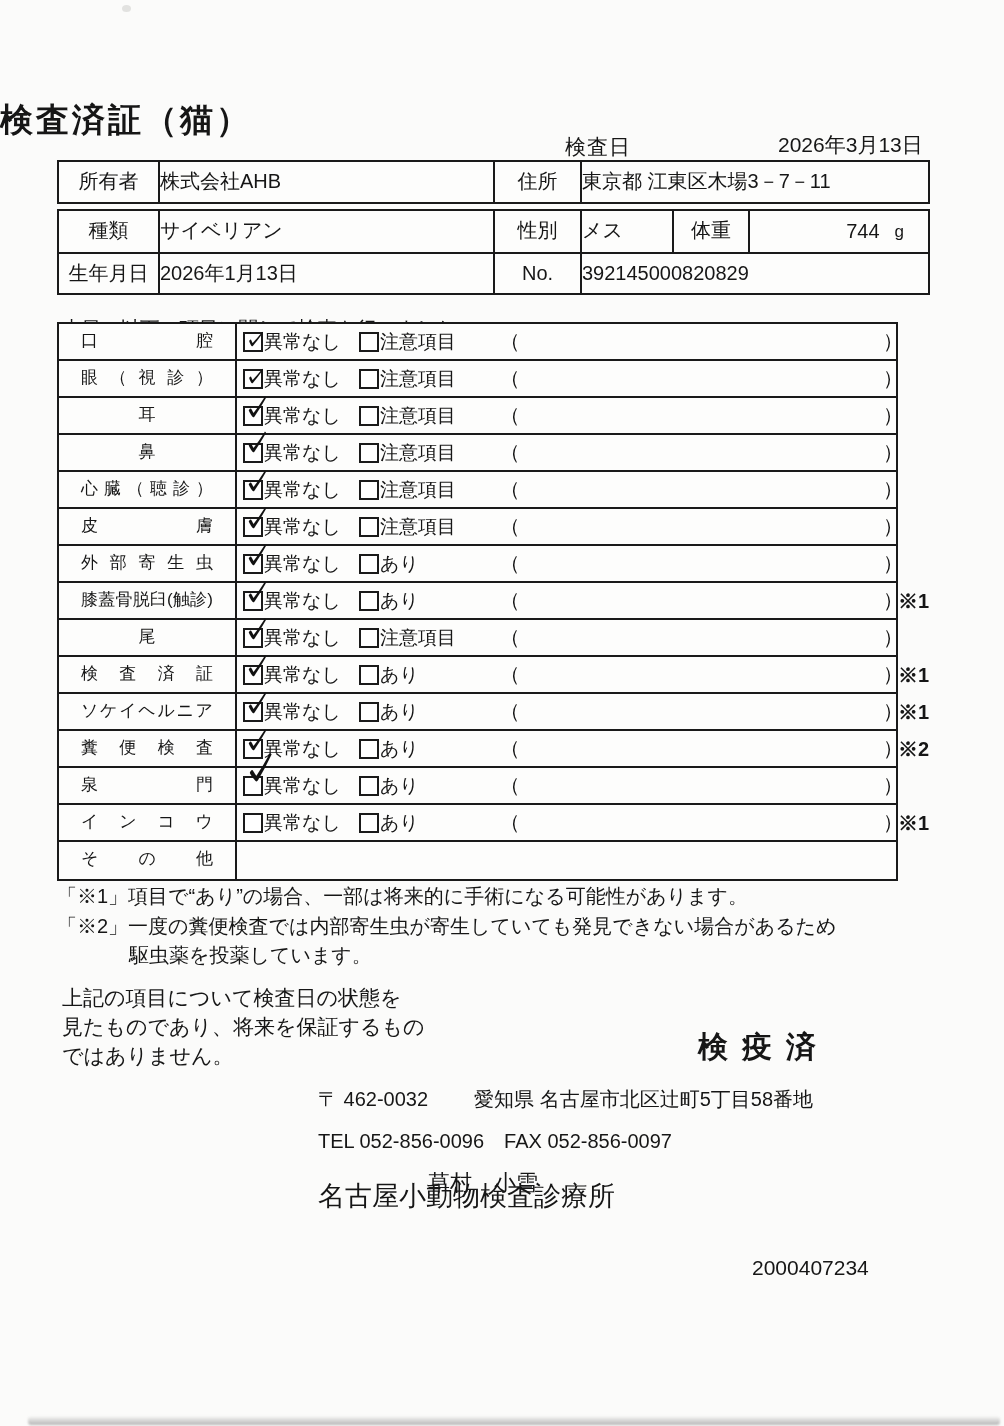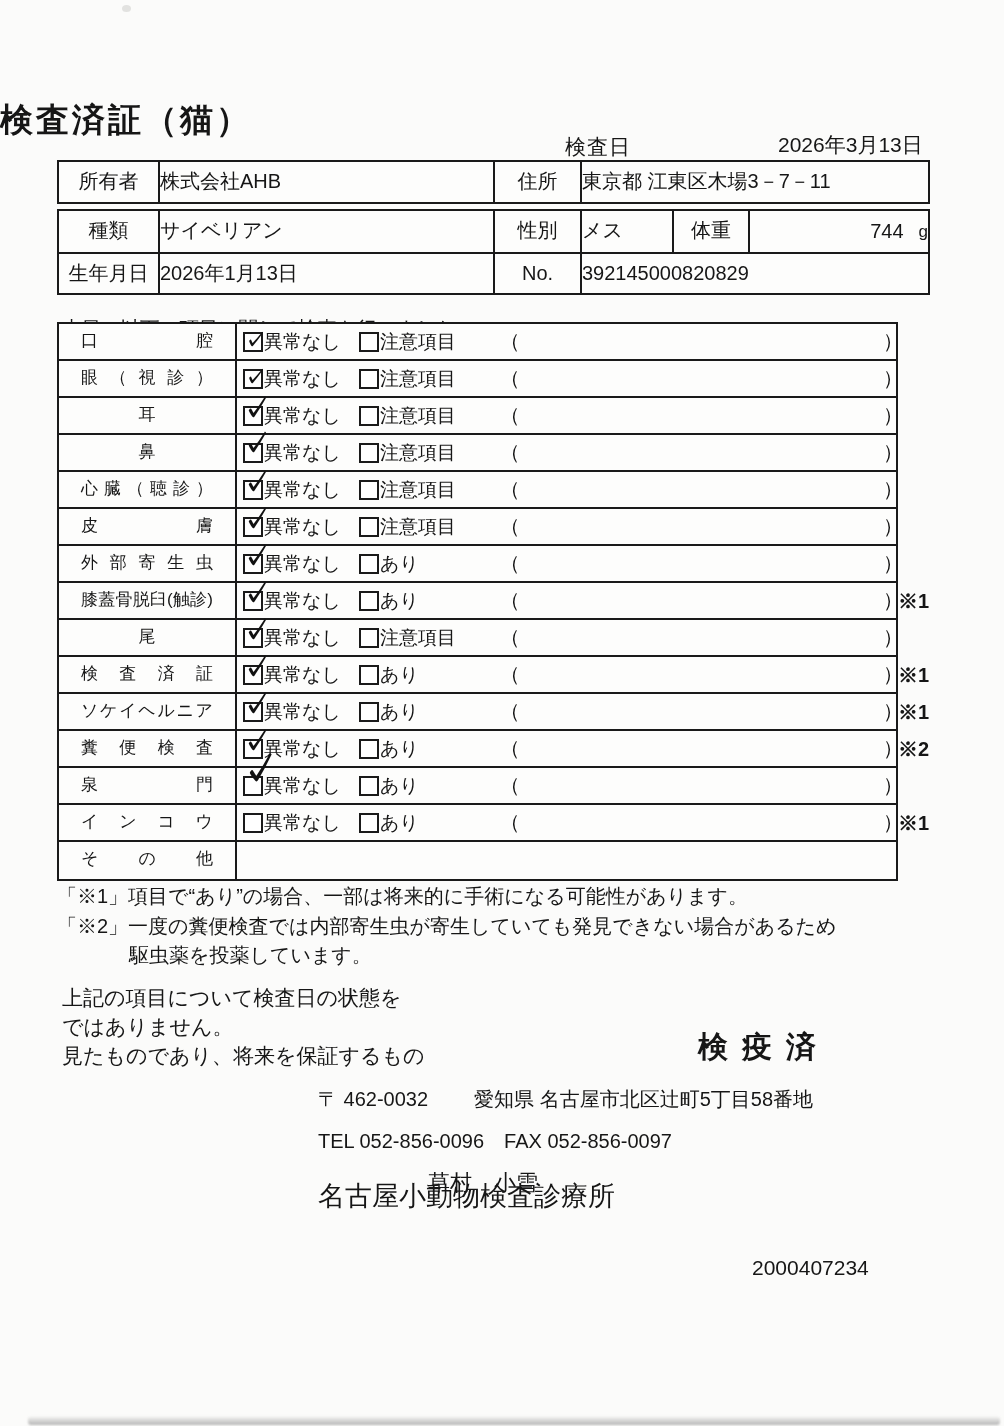--- a/index.html
+++ b/index.html
@@ -22,21 +22,21 @@
   .cell.lab{text-align:center;border-right:2px solid #1a1a1a;}
   .cell.val{border-right:2px solid #1a1a1a;}
   .cell.last{border-right:none;flex:1;}
   .t-owner{top:160px;height:44px;}
   .t-info{top:209px;}
   .w-label{width:101px;}
   .w-val1{width:335px;}
   .w-label2{width:87px;}
   .w-sex{width:92px;}
   .w-wlabel{width:76px;}
-  .weight-cell{display:flex;justify-content:flex-end;align-items:center;padding-right:0;gap:15px;}
+  .weight-cell{display:flex;justify-content:flex-end;align-items:center;padding-right:24px;gap:15px;}
   .weight-cell .unit{font-size:17px;}
   
   .intro{position:absolute;left:62px;top:295px;font-size:19.5px;font-weight:500;}
   
   .etable{position:absolute;left:57px;top:322px;width:841px;border:2px solid #1a1a1a;background:#fdfdfc;box-sizing:border-box;}
   .trow{display:flex;height:37px;box-sizing:border-box;border-bottom:2px solid #1a1a1a;position:relative;}
   .trow:last-child{border-bottom:none;}
   .tlabel{width:178px;box-sizing:border-box;border-right:2px solid #1a1a1a;
     padding:0 22px;font-size:17px;font-weight:500;line-height:34px;
     text-align:justify;text-align-last:justify;white-space:nowrap;overflow:hidden;}
@@ -309,22 +309,22 @@
 </div>
 
 <div class="fnotes">
   <div>「※1」項目で“あり”の場合、一部は将来的に手術になる可能性があります。</div>
   <div>「※2」一度の糞便検査では内部寄生虫が寄生していても発見できない場合があるため</div>
   <div class="indent">駆虫薬を投薬しています。</div>
 </div>
 
 <div class="disc">
   <div>上記の項目について検査日の状態を</div>
+  <div>見たものであり、将来を保証するもの</div>
   <div>ではありません。</div>
-  <div>見たものであり、将来を保証するもの</div>
 </div>
 
 <div class="stamp">検疫済</div>
 
 <div class="addr">
   <span>〒 462-0032</span>
   <span>愛知県 名古屋市北区辻町5丁目58番地</span>
 </div>
 <div class="tel">
   <span>TEL 052-856-0096</span>

